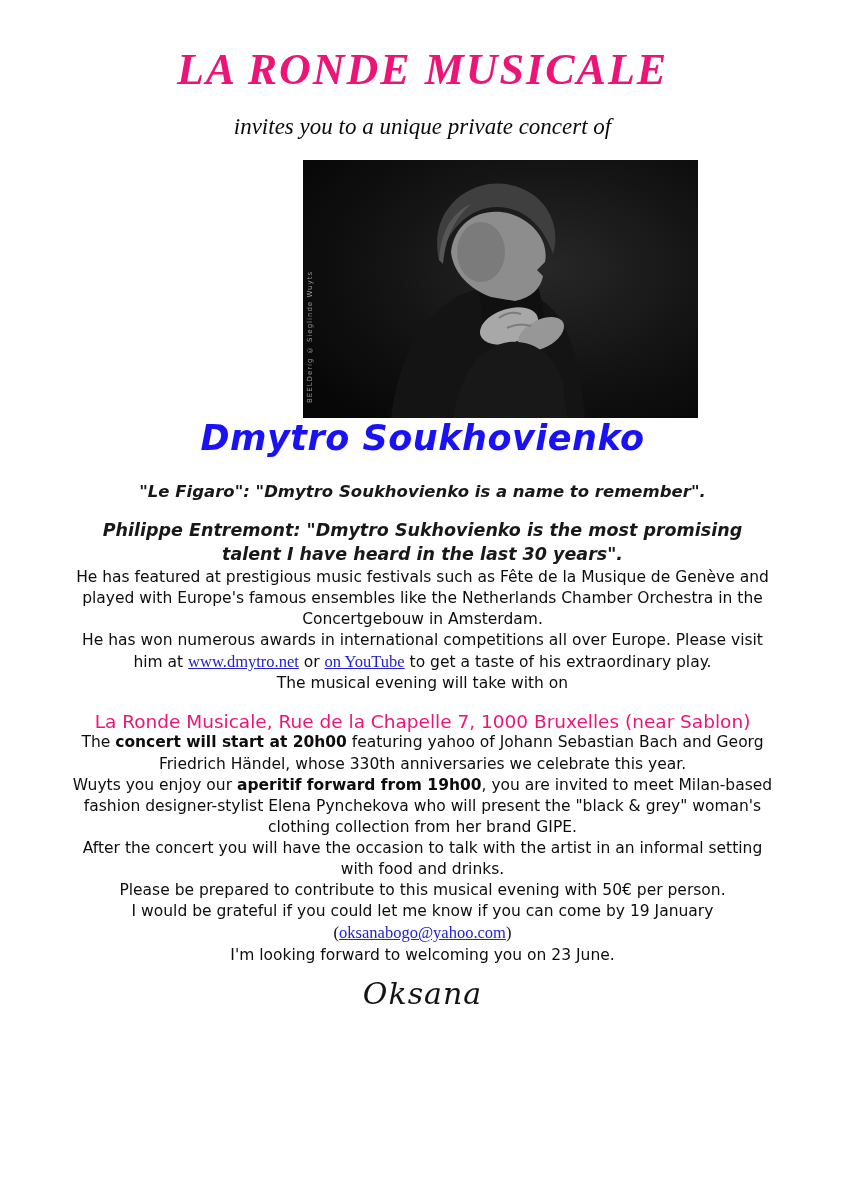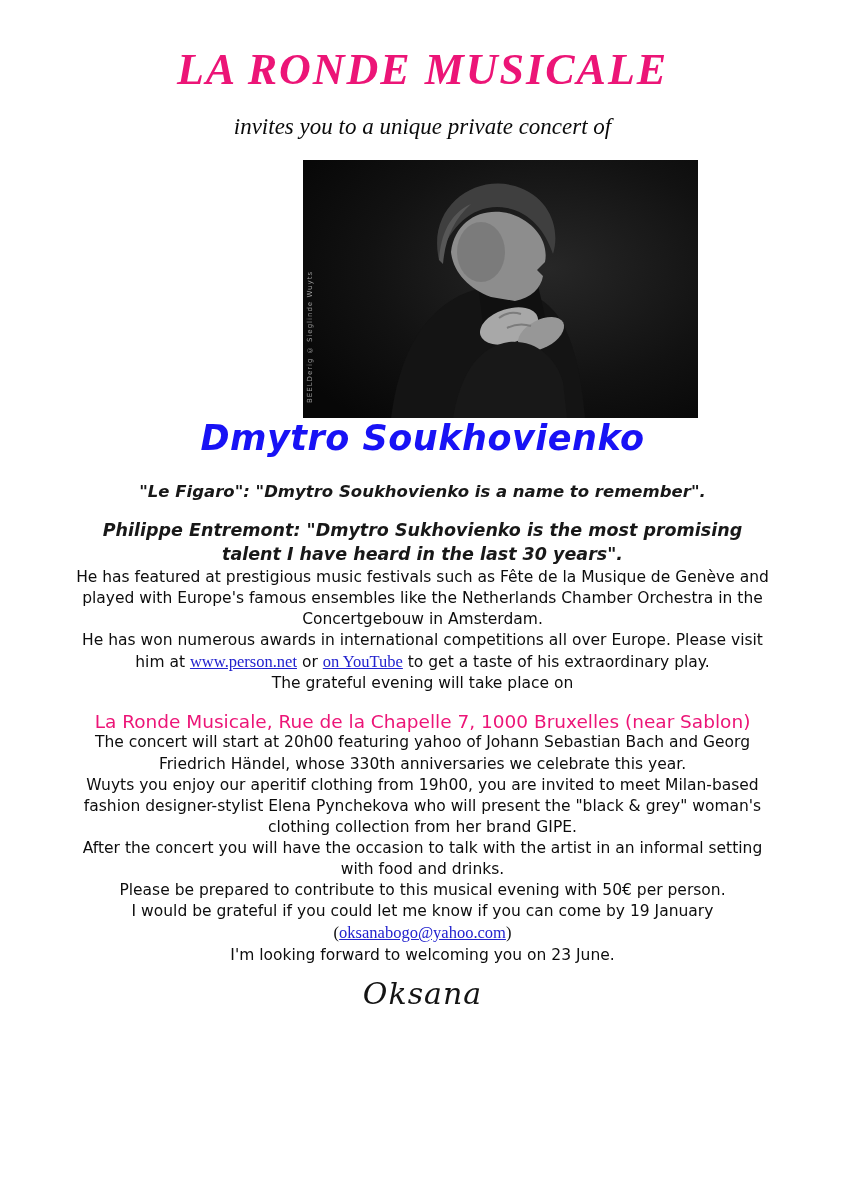--- a/index.html
+++ b/index.html
@@ -73,21 +73,21 @@
     color: #181818;
   }
   .quote-figaro { margin-top: 24px; font-size: 16.5px; }
   .quote-entremont { margin-top: 18px; font-size: 17.5px; line-height: 1.35; max-width: 700px; margin-left: auto; margin-right: auto; }
 
   .para {
     font-size: 15.5px;
     line-height: 1.36;
     color: #0d0d0d;
   }
-  .para b { font-weight: normal; }
+  .para b { font-weight: bold; }
 
   a.doc-link, span.doc-link {
     font-family: "Liberation Serif", serif;
     font-size: 16.5px;
     color: var(--link-blue, #2222CE);
     text-decoration: underline;
     cursor: pointer;
   }
   .serif-paren { font-family: "Liberation Serif", serif; font-size: 16.5px; color: #0d0d0d; }
 
@@ -156,30 +156,30 @@
     </div>
 
     <div class="artist-name">Dmytro Soukhovienko</div>
 
     <div class="quote quote-figaro">"Le Figaro": "Dmytro Soukhovienko is a name to remember".</div>
 
     <div class="quote quote-entremont">Philippe Entremont: "Dmytro Sukhovienko is the most promising talent I have heard in the last 30 years".</div>
 
     <p class="para">He has featured at prestigious music festivals such as Fête de la Musique de Genève and played with Europe's famous ensembles like the Netherlands Chamber Orchestra in the Concertgebouw in Amsterdam.</p>
 
-    <p class="para"><span>He has won numerous awards in international competitions all over Europe. Please visit him at </span><a class="doc-link">www.person.net</a><span> or </span><a class="doc-link">on YouTube</a><span> to get a taste of his extraordinary play.</span></p>
+    <p class="para"><span>He has won numerous awards in international competitions all over Europe. Please visit him at </span><a class="doc-link">www.dmytro.net</a><span> or </span><a class="doc-link">on YouTube</a><span> to get a taste of his extraordinary play.</span></p>
 
-    <p class="para">The grateful evening will take place on</p>
+    <p class="para">The musical evening will take with on</p>
 
 
     <div class="venue-line">La Ronde Musicale, Rue de la Chapelle 7, 1000 Bruxelles (near Sablon)</div>
 
     <p class="para"><span>The </span><b>concert will start at 20h00</b><span> featuring yahoo of Johann Sebastian Bach and Georg Friedrich Händel, whose 330th anniversaries we celebrate this year.</span></p>
 
-    <p class="para"><span>Wuyts you enjoy our </span><b>aperitif clothing from 19h00</b><span>, you are invited to meet Milan-based fashion designer-stylist Elena Pynchekova who will present the "black &amp; grey" woman's clothing collection from her brand GIPE.</span></p>
+    <p class="para"><span>Wuyts you enjoy our </span><b>aperitif forward from 19h00</b><span>, you are invited to meet Milan-based fashion designer-stylist Elena Pynchekova who will present the "black &amp; grey" woman's clothing collection from her brand GIPE.</span></p>
 
     <p class="para">After the concert you will have the occasion to talk with the artist in an informal setting with food and drinks.</p>
 
     <p class="para">Please be prepared to contribute to this musical evening with 50€ per person.</p>
 
     <p class="para"><span>I would be grateful if you could let me know if you can come by 19 January</span><br><span class="serif-paren">(</span><a class="doc-link">oksanabogo@yahoo.com</a><span class="serif-paren">)</span></p>
 
     <p class="para">I'm looking forward to welcoming you on 23 June.</p>
 
     <div class="signature">Oksana</div>

